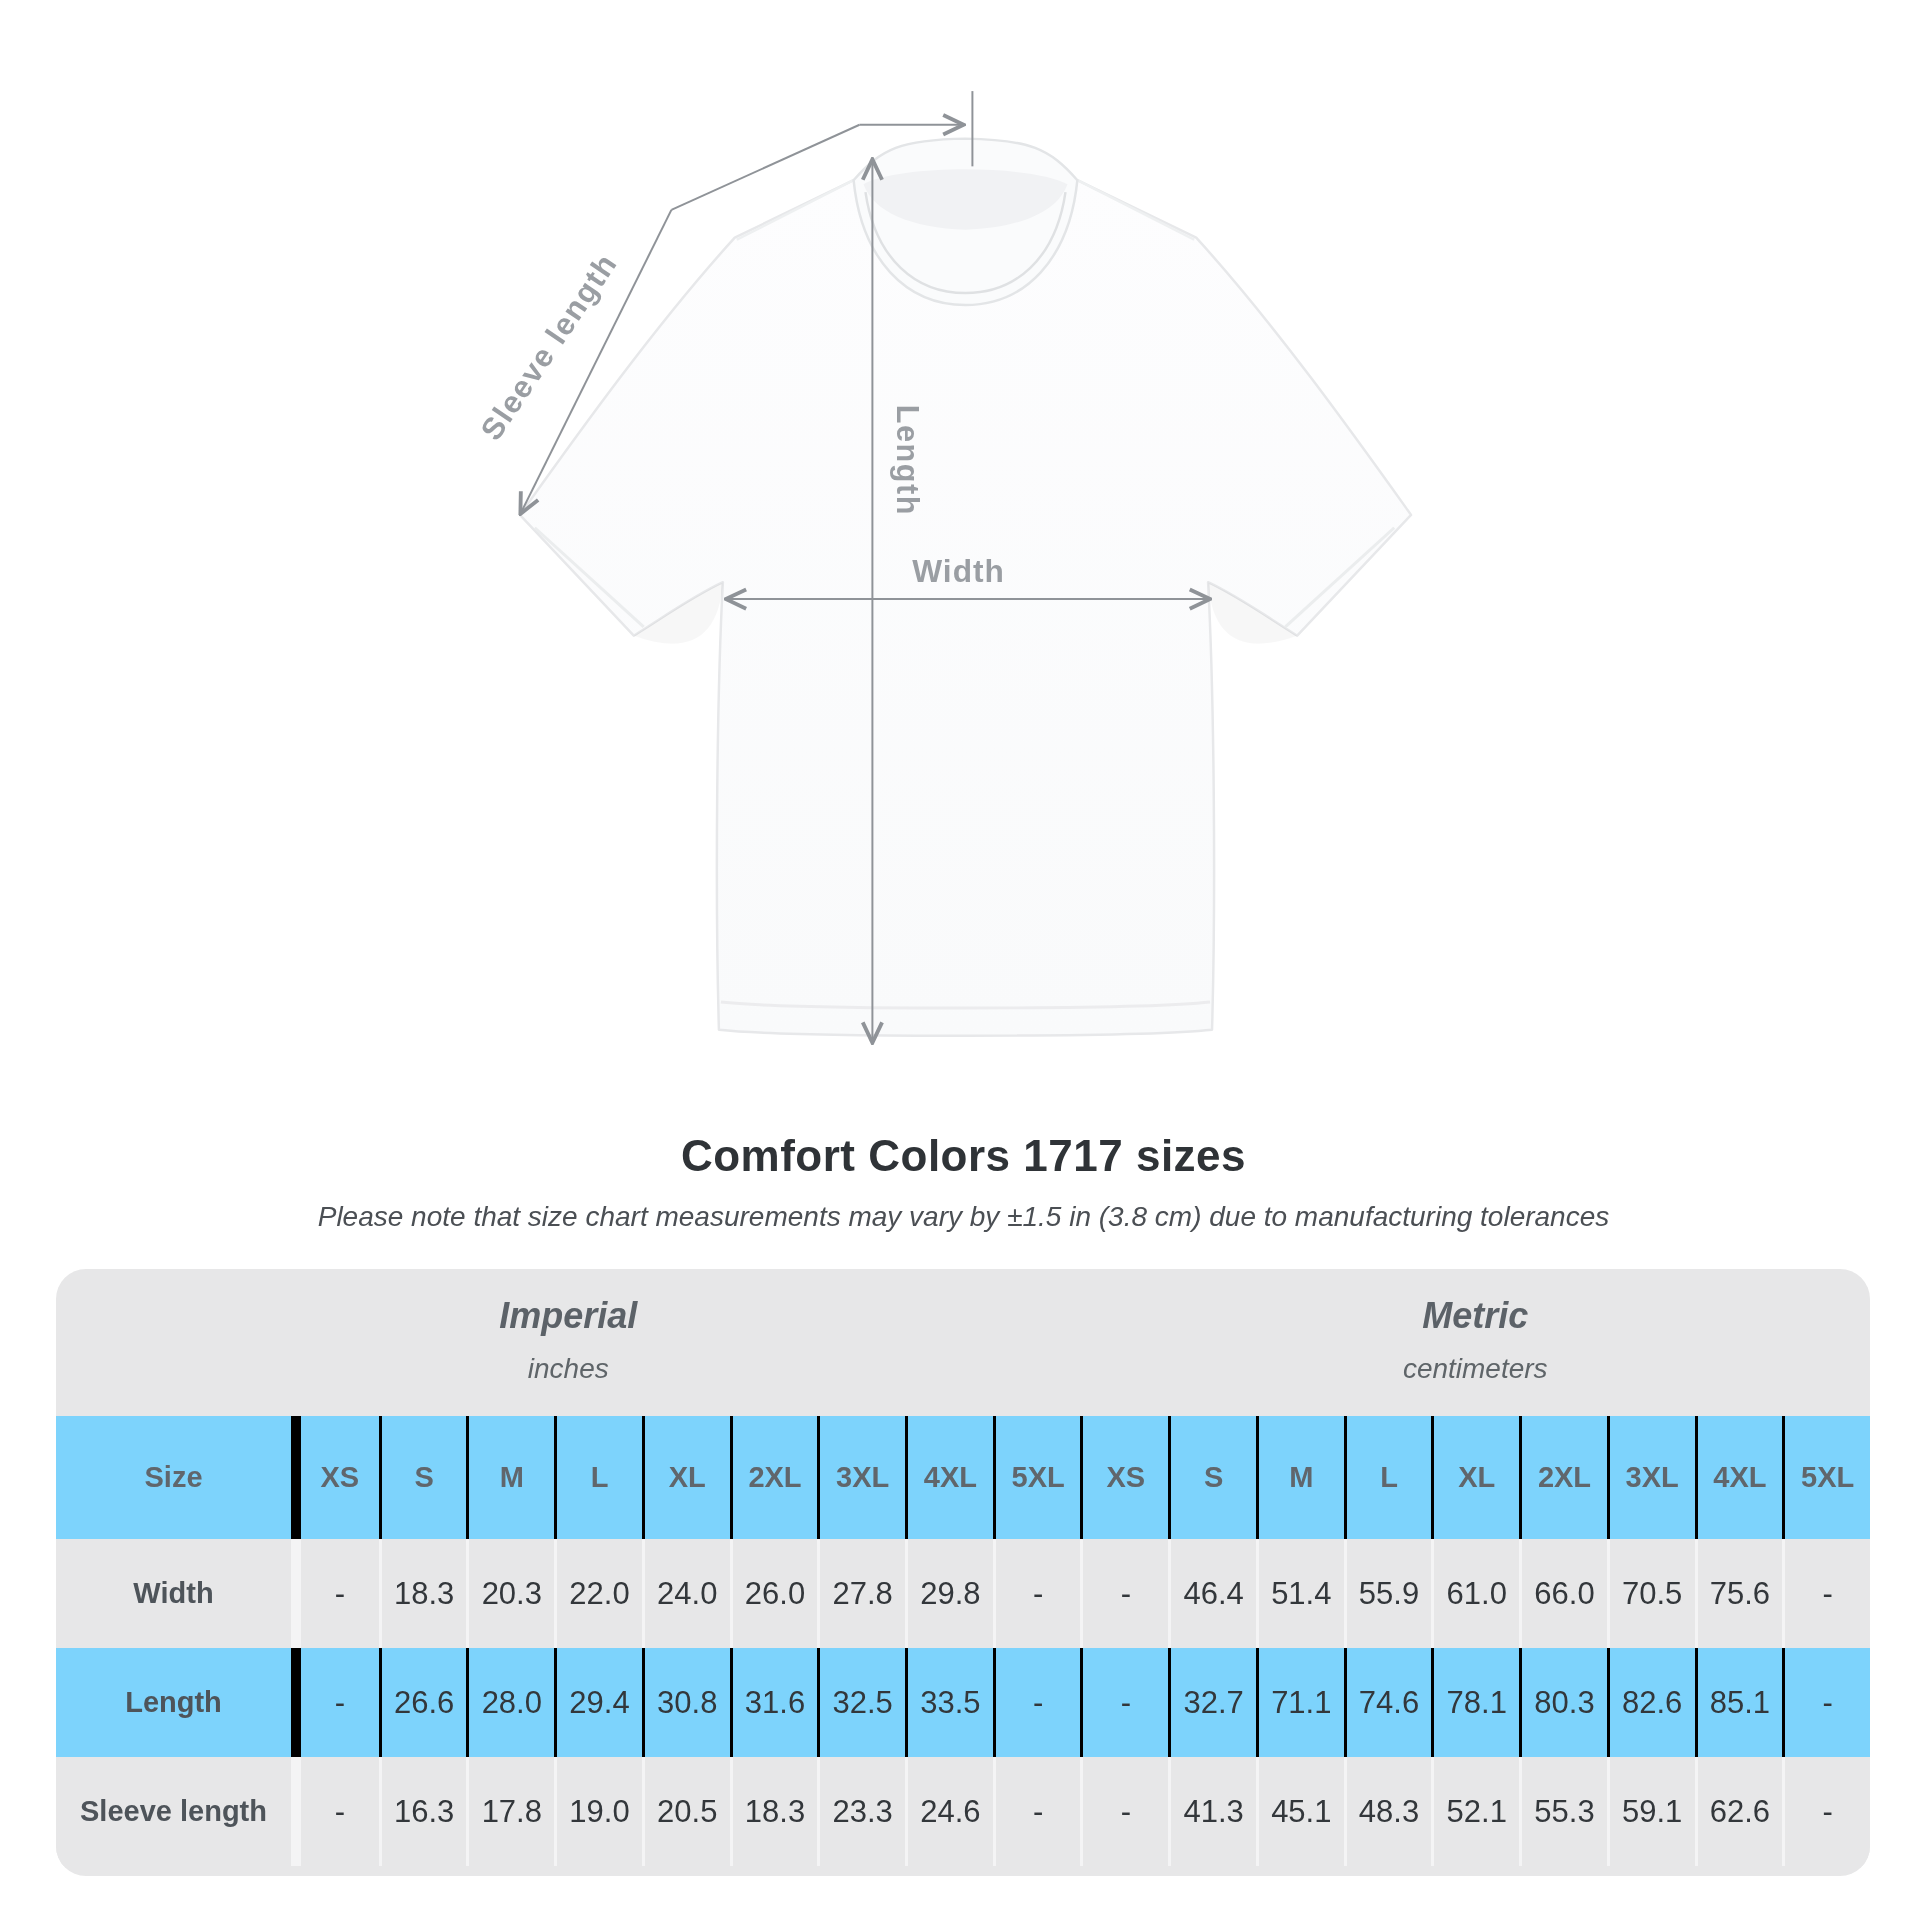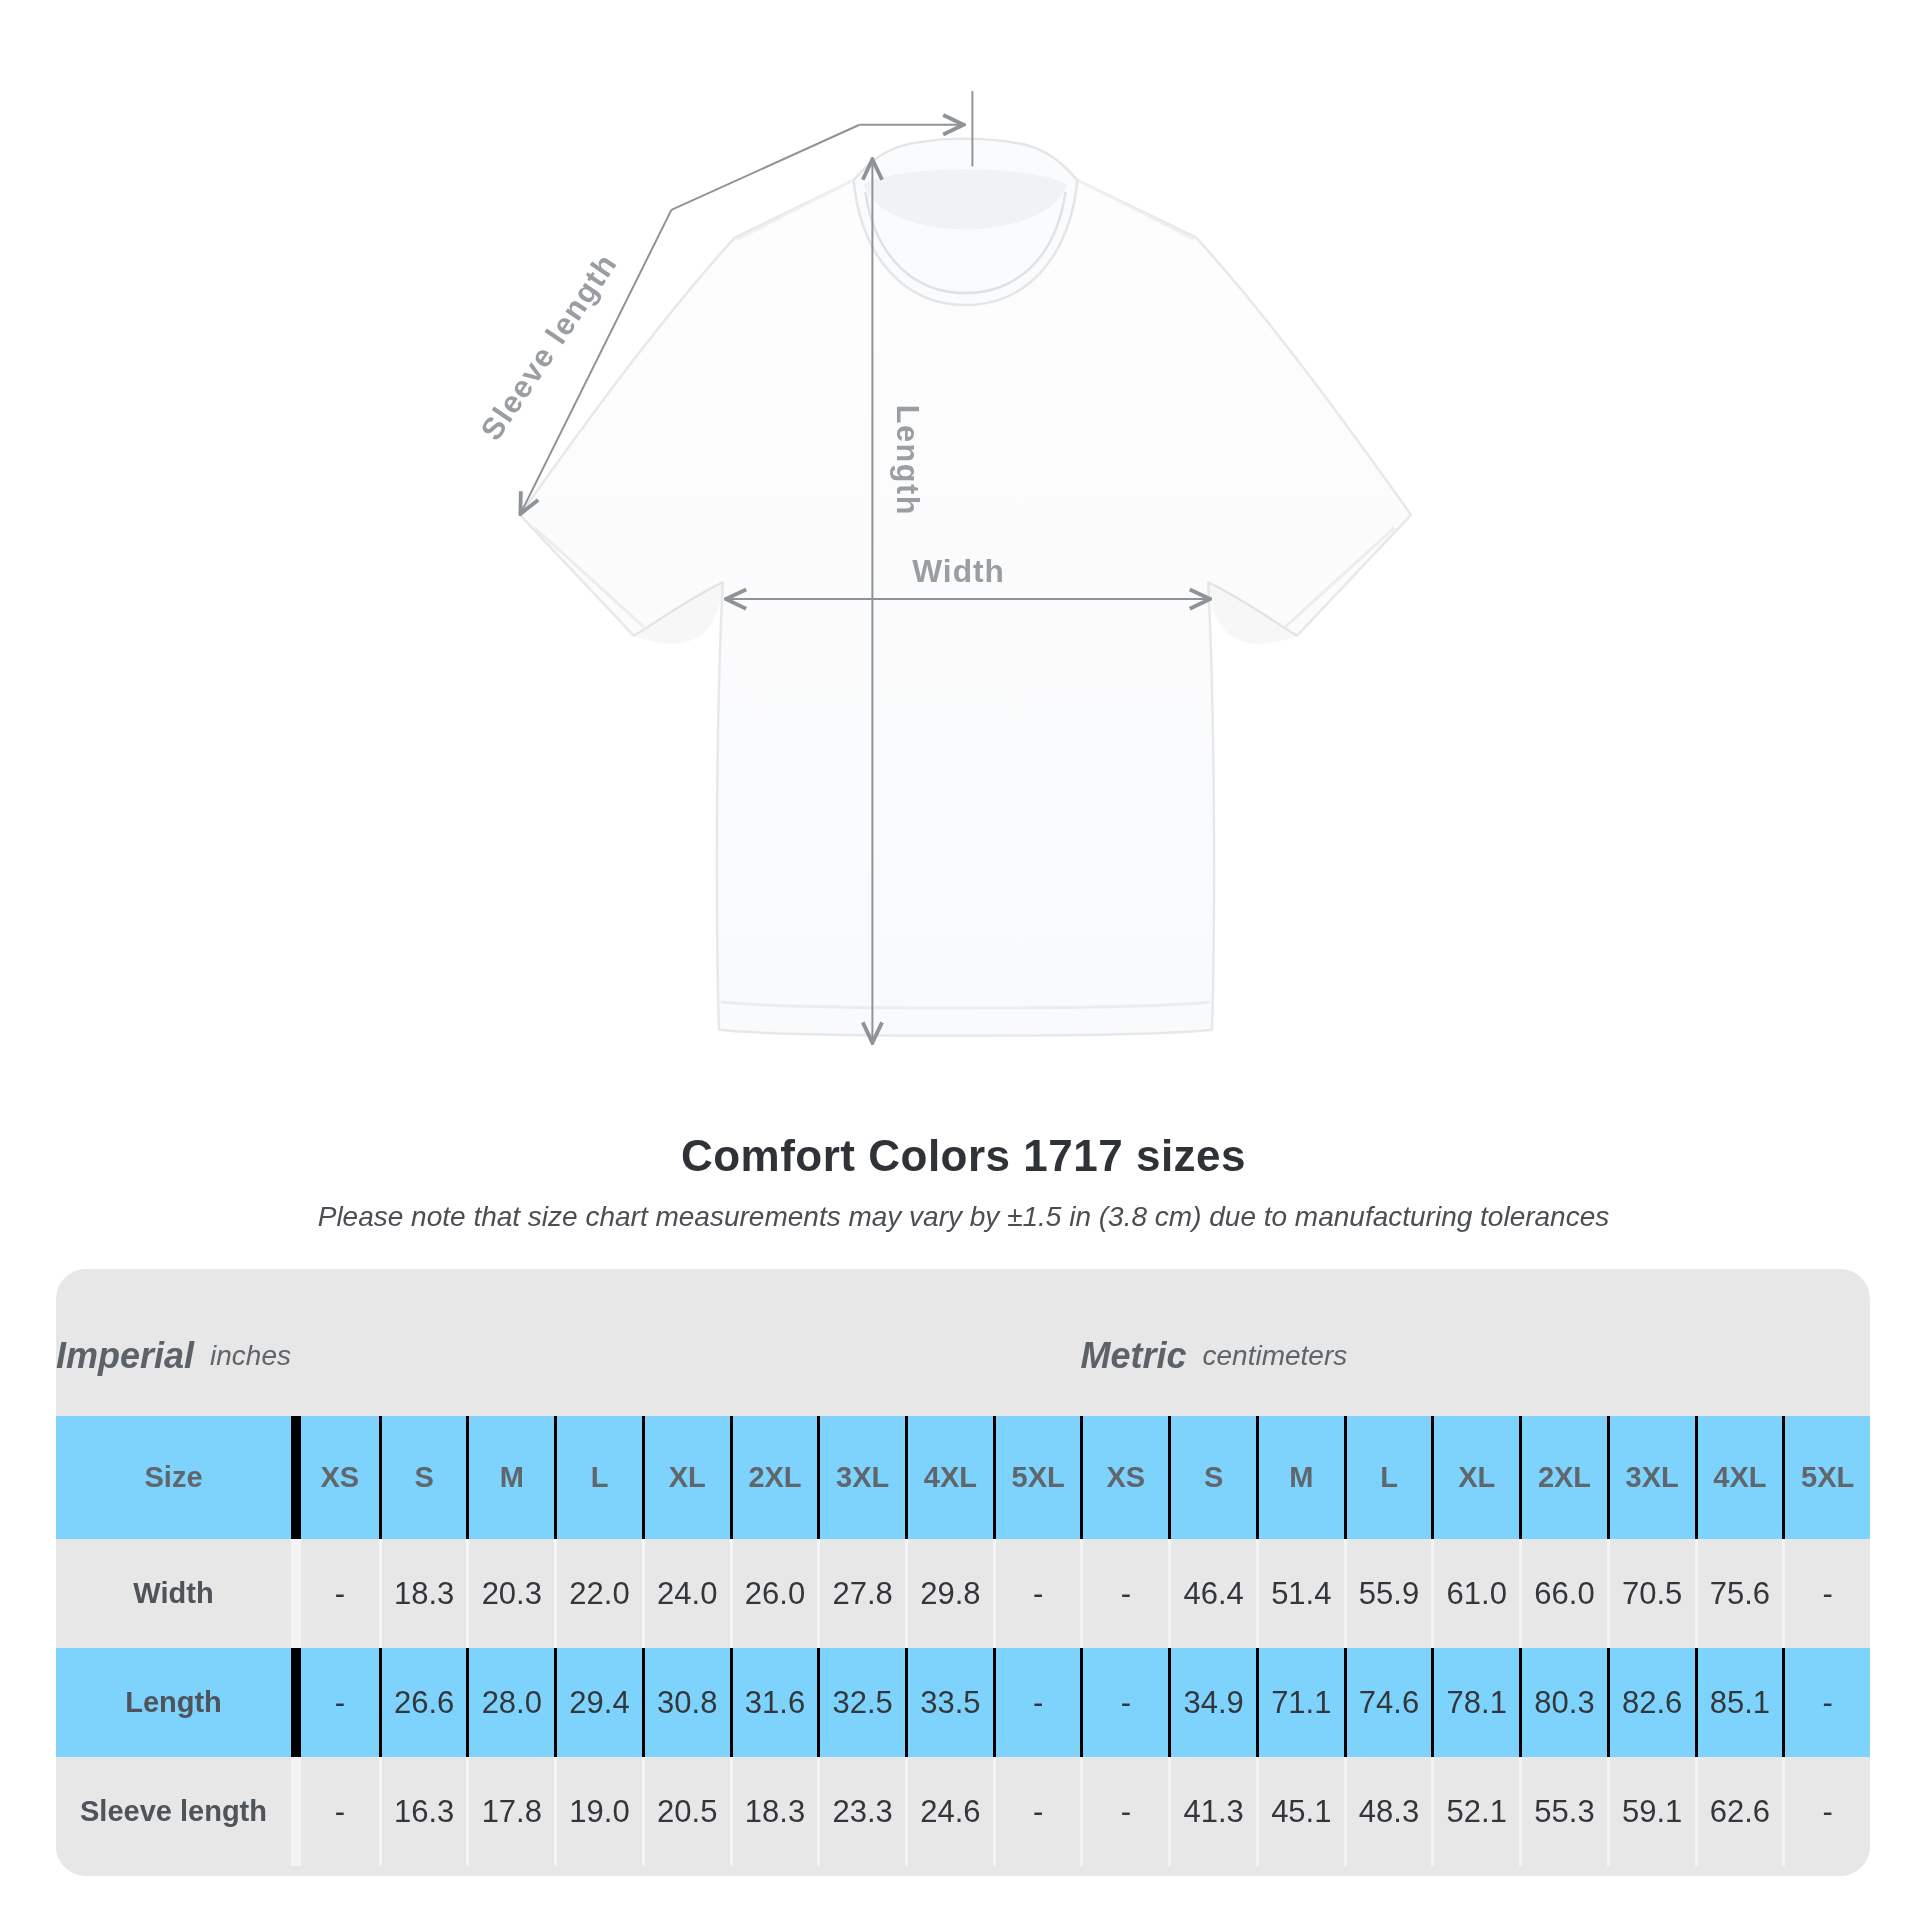--- a/index.html
+++ b/index.html
@@ -33,21 +33,21 @@
     border-radius:30px;
     overflow:hidden;
     padding-bottom:10px;
   }
   .units-band {
     display:grid;
     grid-template-columns:235px repeat(18, 1fr);
     height:147px;
   }
   .unit-group {
-    display:flex; flex-direction:row; align-items:center;
+    display:flex; flex-direction:column; align-items:center;
     padding-top:26px; gap:16px;
   }
   .unit-group.imperial { grid-column:1 / 11; }
   .unit-group.metric   { grid-column:11 / 20; }
   .unit-name { font-size:36px; font-weight:bold; font-style:italic; color:#5c6268; }
   .unit-sub  { font-size:28px; font-style:italic; color:#5f6569; }
 
   .t-row {
     display:grid;
     grid-template-columns:235px repeat(18, 1fr);
@@ -212,21 +212,21 @@
     <div class="cell d first">-</div>
     <div class="cell d">26.6</div>
     <div class="cell d">28.0</div>
     <div class="cell d">29.4</div>
     <div class="cell d">30.8</div>
     <div class="cell d">31.6</div>
     <div class="cell d">32.5</div>
     <div class="cell d">33.5</div>
     <div class="cell d">-</div>
     <div class="cell d">-</div>
-    <div class="cell d">34.9</div>
+    <div class="cell d">32.7</div>
     <div class="cell d">71.1</div>
     <div class="cell d">74.6</div>
     <div class="cell d">78.1</div>
     <div class="cell d">80.3</div>
     <div class="cell d">82.6</div>
     <div class="cell d">85.1</div>
     <div class="cell d">-</div>
   </div>
 
   <div class="t-row row-data row-gray">

